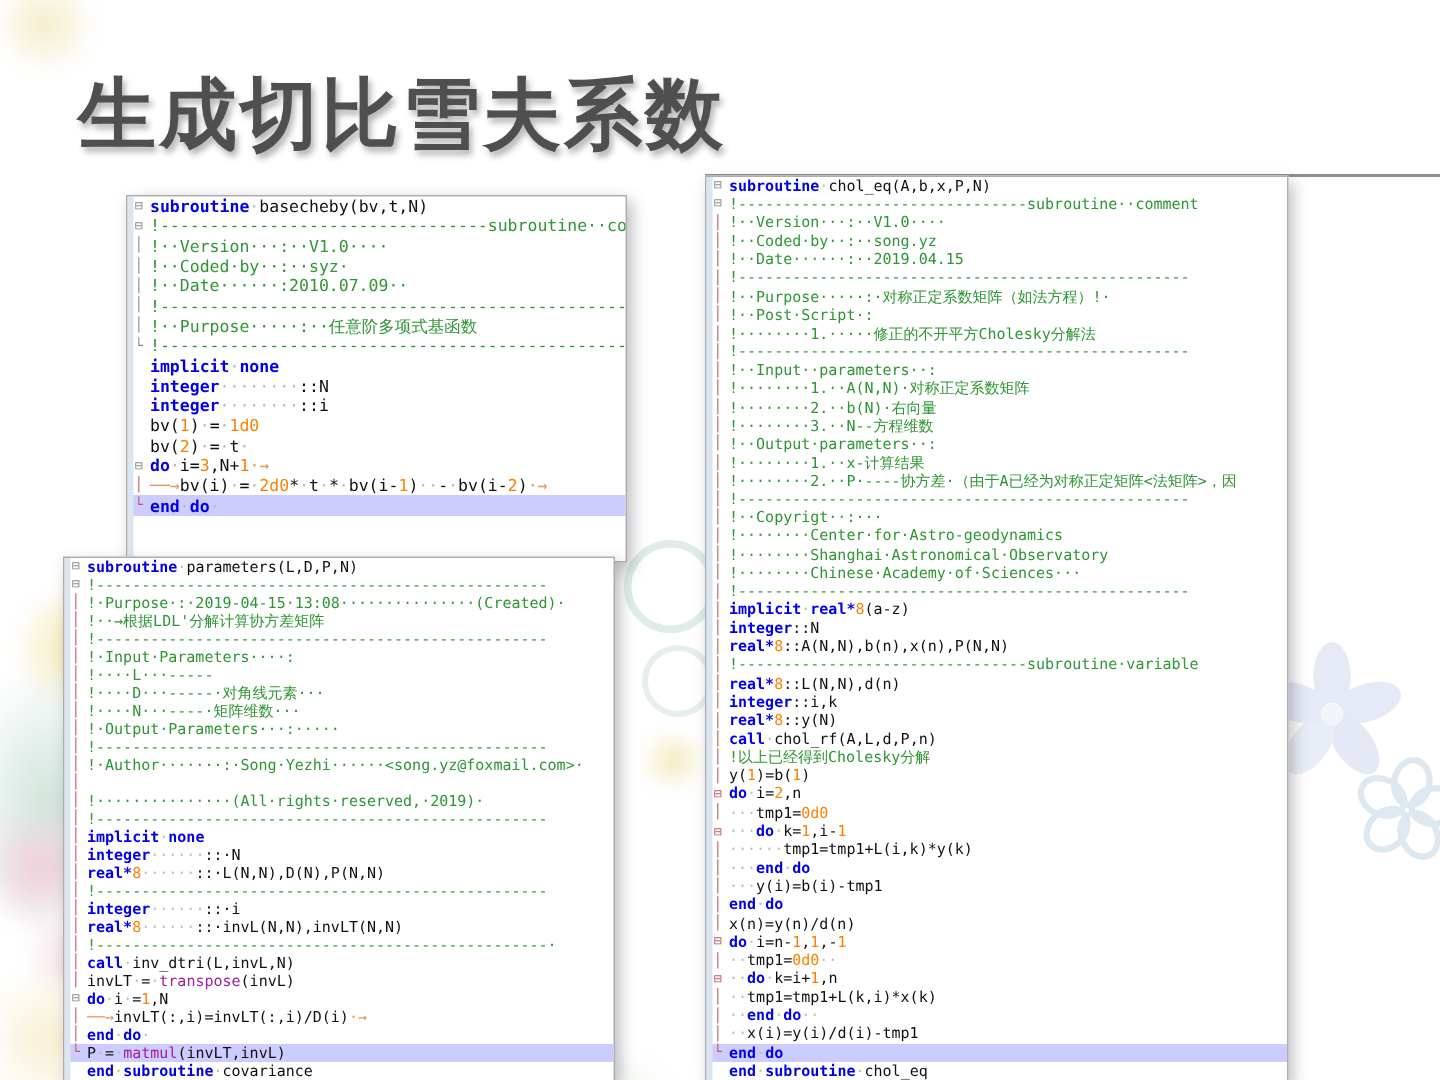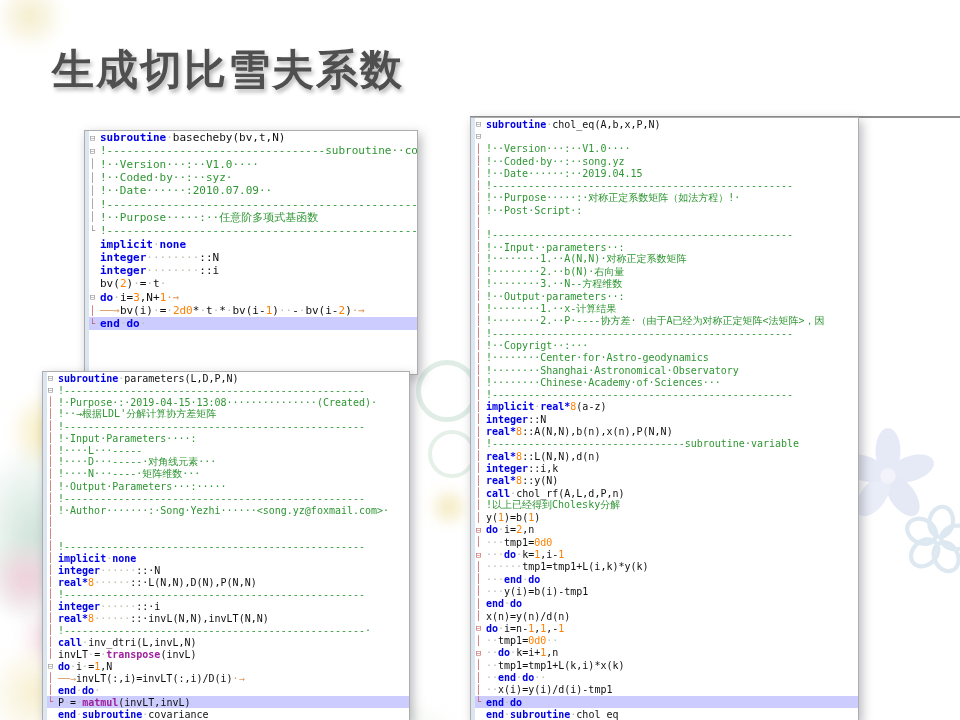--- a/index.html
+++ b/index.html
@@ -7,21 +7,21 @@
     width:960px;height:720px;position:relative;overflow:hidden;
     background:#ffffff;
     font-family:"DejaVu Sans","Liberation Sans",sans-serif;
   }
   
   .blob{position:absolute;border-radius:50%;filter:blur(6px);pointer-events:none;}
   .deco-svg{position:absolute;pointer-events:none;}
   
   .slide-title{
     position:absolute;left:52px;top:42px;
-    font-size:42px;font-weight:bold;color:#4f4f4f;
+    font-size:52px;font-weight:bold;color:#4f4f4f;
     letter-spacing:2px;
     text-shadow:2px 3px 4px rgba(0,0,0,0.30);
     white-space:nowrap;
   }
   
   .code-panel{
     position:absolute;background:#ffffff;
     border:1px solid #adadad;
     box-shadow:3px 4px 10px rgba(80,80,90,0.40);
     overflow:hidden;
@@ -31,21 +31,21 @@
     position:absolute;left:0;top:0;bottom:0;width:4px;background:#dce6f1;
   }
   .line{white-space:pre;display:flex;align-items:center;}
   .line.hl{background:#ccccff;}
   .gut{display:inline-block;width:15px;flex:0 0 15px;font-size:9px;text-align:center;}
   .code{display:inline-block;}
   
   .tk{color:#0000e8;font-weight:bold;margin-top:24px;}
   .tc{color:#2e9632;}
   .tn{color:#ff8000;}
-  .tf{color:#a020a0;font-weight:bold;}
+  .tf{color:#a020a0;font-weight:normal;}
   .tp{color:#101010;}
   .tw{color:#b6c0ae;}
   .ta{color:#e09a60;}
   .sg{color:#8a8a8a;}
   .sr{color:#c05a5a;}
   
   #panel-basecheby{left:84px;top:130px;width:332px;height:243px;font-size:11px;z-index:2;}
   #panel-basecheby .line{height:13.3px;}
   #panel-covariance{left:42px;top:371px;width:366px;height:349px;font-size:10px;z-index:3;}
   #panel-covariance .line{height:12px;}
@@ -97,20 +97,21 @@
     <div class="line"><span class="gut"><span class="sg">⊟</span></span><span class="code"><span class="tc">!---------------------------------subroutine··comme</span></span></div>
     <div class="line"><span class="gut"><span class="sg">│</span></span><span class="code"><span class="tc">!··Version···:··V1.0····</span></span></div>
     <div class="line"><span class="gut"><span class="sg">│</span></span><span class="code"><span class="tc">!··Coded·by··:··syz·</span></span></div>
     <div class="line"><span class="gut"><span class="sg">│</span></span><span class="code"><span class="tc">!··Date······:2010.07.09··</span></span></div>
     <div class="line"><span class="gut"><span class="sg">│</span></span><span class="code"><span class="tc">!--------------------------------------------------</span></span></div>
     <div class="line"><span class="gut"><span class="sg">│</span></span><span class="code"><span class="tc">!··Purpose·····:··任意阶多项式基函数</span></span></div>
     <div class="line"><span class="gut"><span class="sg">└</span></span><span class="code"><span class="tc">!--------------------------------------------------</span></span></div>
     <div class="line"><span class="gut"></span><span class="code"><span class="tk">implicit</span><span class="tw">·</span><span class="tk">none</span></span></div>
     <div class="line"><span class="gut"></span><span class="code"><span class="tk">integer</span><span class="tw">········</span><span class="tp">::N</span></span></div>
     <div class="line"><span class="gut"></span><span class="code"><span class="tk">integer</span><span class="tw">········</span><span class="tp">::i</span></span></div>
+    <div class="line"><span class="gut"></span><span class="code"><span class="tp">bv(</span><span class="tn">1</span><span class="tp">)</span><span class="tw">·</span><span class="tp">=</span><span class="tw">·</span><span class="tn">1d0</span></span></div>
     <div class="line"><span class="gut"></span><span class="code"><span class="tp">bv(</span><span class="tn">2</span><span class="tp">)</span><span class="tw">·</span><span class="tp">=</span><span class="tw">·</span><span class="tp">t</span><span class="tw">·</span></span></div>
     <div class="line"><span class="gut"><span class="sg">⊟</span></span><span class="code"><span class="tk">do</span><span class="tw">·</span><span class="tp">i=</span><span class="tn">3</span><span class="tp">,N+</span><span class="tn">1</span><span class="ta">·→</span></span></div>
     <div class="line"><span class="gut"><span class="sr">│</span></span><span class="code"><span class="ta">──→</span><span class="tp">bv(i)</span><span class="tw">·</span><span class="tp">=</span><span class="tw">·</span><span class="tn">2d0</span><span class="tp">*</span><span class="tw">·</span><span class="tp">t</span><span class="tw">·</span><span class="tp">*</span><span class="tw">·</span><span class="tp">bv(i-</span><span class="tn">1</span><span class="tp">)</span><span class="tw">··</span><span class="tp">-</span><span class="tw">·</span><span class="tp">bv(i-</span><span class="tn">2</span><span class="tp">)</span><span class="ta">·→</span></span></div>
     <div class="line hl"><span class="gut"><span class="sr">└</span></span><span class="code"><span class="tk">end</span><span class="tw">·</span><span class="tk">do</span><span class="tw">·</span></span></div>
   </div>
 
 <div id="panel-covariance" class="code-panel">
   <div class="gutter-strip"></div>
 <div class="line"><span class="gut"><span class="sg">⊟</span></span><span class="code"><span class="tk">subroutine</span><span class="tw">·</span><span class="tp">parameters(L,D,P,N)</span></span></div>
     <div class="line"><span class="gut"><span class="sg">⊟</span></span><span class="code"><span class="tc">!--------------------------------------------------</span></span></div>
@@ -118,49 +119,49 @@
     <div class="line"><span class="gut"><span class="sr">│</span></span><span class="code"><span class="tc">!··→根据LDL'分解计算协方差矩阵</span></span></div>
     <div class="line"><span class="gut"><span class="sr">│</span></span><span class="code"><span class="tc">!--------------------------------------------------</span></span></div>
     <div class="line"><span class="gut"><span class="sr">│</span></span><span class="code"><span class="tc">!·Input·Parameters····:</span></span></div>
     <div class="line"><span class="gut"><span class="sr">│</span></span><span class="code"><span class="tc">!····L···-----</span></span></div>
     <div class="line"><span class="gut"><span class="sr">│</span></span><span class="code"><span class="tc">!····D···-----·对角线元素···</span></span></div>
     <div class="line"><span class="gut"><span class="sr">│</span></span><span class="code"><span class="tc">!····N···----·矩阵维数···</span></span></div>
     <div class="line"><span class="gut"><span class="sr">│</span></span><span class="code"><span class="tc">!·Output·Parameters···:·····</span></span></div>
     <div class="line"><span class="gut"><span class="sr">│</span></span><span class="code"><span class="tc">!--------------------------------------------------</span></span></div>
     <div class="line"><span class="gut"><span class="sr">│</span></span><span class="code"><span class="tc">!·Author·······:·Song·Yezhi······&lt;song.yz@foxmail.com&gt;·</span></span></div>
     <div class="line"><span class="gut"><span class="sr">│</span></span></div>
-    <div class="line"><span class="gut"><span class="sr">│</span></span></div>
+    <div class="line"><span class="gut"><span class="sr">│</span></span><span class="code"><span class="tc">!···············(All·rights·reserved,·2019)·</span></span></div>
     <div class="line"><span class="gut"><span class="sr">│</span></span><span class="code"><span class="tc">!--------------------------------------------------</span></span></div>
     <div class="line"><span class="gut"><span class="sr">│</span></span><span class="code"><span class="tk">implicit</span><span class="tw">·</span><span class="tk">none</span></span></div>
     <div class="line"><span class="gut"><span class="sr">│</span></span><span class="code"><span class="tk">integer</span><span class="tw">······</span><span class="tp">::·N</span></span></div>
     <div class="line"><span class="gut"><span class="sr">│</span></span><span class="code"><span class="tk">real*</span><span class="tn">8</span><span class="tw">······</span><span class="tp">::·L(N,N),D(N),P(N,N)</span></span></div>
     <div class="line"><span class="gut"><span class="sr">│</span></span><span class="code"><span class="tc">!--------------------------------------------------</span></span></div>
     <div class="line"><span class="gut"><span class="sr">│</span></span><span class="code"><span class="tk">integer</span><span class="tw">······</span><span class="tp">::·i</span></span></div>
     <div class="line"><span class="gut"><span class="sr">│</span></span><span class="code"><span class="tk">real*</span><span class="tn">8</span><span class="tw">······</span><span class="tp">::·invL(N,N),invLT(N,N)</span></span></div>
     <div class="line"><span class="gut"><span class="sr">│</span></span><span class="code"><span class="tc">!--------------------------------------------------·</span></span></div>
     <div class="line"><span class="gut"><span class="sr">│</span></span><span class="code"><span class="tk">call</span><span class="tw">·</span><span class="tp">inv_dtri(L,invL,N)</span></span></div>
     <div class="line"><span class="gut"><span class="sr">│</span></span><span class="code"><span class="tp">invLT</span><span class="tw">·</span><span class="tp">=</span><span class="tw">·</span><span class="tf">transpose</span><span class="tp">(invL)</span></span></div>
     <div class="line"><span class="gut"><span class="sg">⊟</span></span><span class="code"><span class="tk">do</span><span class="tw">·</span><span class="tp">i</span><span class="tw">·</span><span class="tp">=</span><span class="tn">1</span><span class="tp">,N</span></span></div>
     <div class="line"><span class="gut"><span class="sr">│</span></span><span class="code"><span class="ta">──→</span><span class="tp">invLT(:,i)=invLT(:,i)/D(i)</span><span class="ta">·→</span></span></div>
     <div class="line"><span class="gut"><span class="sr">│</span></span><span class="code"><span class="tk">end</span><span class="tw">·</span><span class="tk">do</span><span class="tw">·</span></span></div>
     <div class="line hl"><span class="gut"><span class="sr">└</span></span><span class="code"><span class="tp">P</span><span class="tw">·</span><span class="tp">=</span><span class="tw">·</span><span class="tf">matmul</span><span class="tp">(invLT,invL)</span></span></div>
     <div class="line"><span class="gut"></span><span class="code"><span class="tk">end</span><span class="tw">·</span><span class="tk">subroutine</span><span class="tw">·</span><span class="tp">covariance</span></span></div>
   </div>
 
 <div id="panel-choleq" class="code-panel">
   <div class="gutter-strip"></div>
 <div class="line"><span class="gut"><span class="sg">⊟</span></span><span class="code"><span class="tk">subroutine</span><span class="tw">·</span><span class="tp">chol_eq(A,b,x,P,N)</span></span></div>
-    <div class="line"><span class="gut"><span class="sg">⊟</span></span></div>
+    <div class="line"><span class="gut"><span class="sg">⊟</span></span><span class="code"><span class="tc">!--------------------------------subroutine··comment</span></span></div>
     <div class="line"><span class="gut"><span class="sr">│</span></span><span class="code"><span class="tc">!··Version···:··V1.0····</span></span></div>
     <div class="line"><span class="gut"><span class="sr">│</span></span><span class="code"><span class="tc">!··Coded·by··:··song.yz</span></span></div>
     <div class="line"><span class="gut"><span class="sr">│</span></span><span class="code"><span class="tc">!··Date······:··2019.04.15</span></span></div>
     <div class="line"><span class="gut"><span class="sr">│</span></span><span class="code"><span class="tc">!--------------------------------------------------</span></span></div>
     <div class="line"><span class="gut"><span class="sr">│</span></span><span class="code"><span class="tc">!··Purpose·····:·对称正定系数矩阵（如法方程）!·</span></span></div>
     <div class="line"><span class="gut"><span class="sr">│</span></span><span class="code"><span class="tc">!··Post·Script·:</span></span></div>
-    <div class="line"><span class="gut"><span class="sr">│</span></span></div>
+    <div class="line"><span class="gut"><span class="sr">│</span></span><span class="code"><span class="tc">!········1.·····修正的不开平方Cholesky分解法</span></span></div>
     <div class="line"><span class="gut"><span class="sr">│</span></span><span class="code"><span class="tc">!--------------------------------------------------</span></span></div>
     <div class="line"><span class="gut"><span class="sr">│</span></span><span class="code"><span class="tc">!··Input··parameters··:</span></span></div>
     <div class="line"><span class="gut"><span class="sr">│</span></span><span class="code"><span class="tc">!········1.··A(N,N)·对称正定系数矩阵</span></span></div>
     <div class="line"><span class="gut"><span class="sr">│</span></span><span class="code"><span class="tc">!········2.··b(N)·右向量</span></span></div>
     <div class="line"><span class="gut"><span class="sr">│</span></span><span class="code"><span class="tc">!········3.··N--方程维数</span></span></div>
     <div class="line"><span class="gut"><span class="sr">│</span></span><span class="code"><span class="tc">!··Output·parameters··:</span></span></div>
     <div class="line"><span class="gut"><span class="sr">│</span></span><span class="code"><span class="tc">!········1.··x-计算结果</span></span></div>
     <div class="line"><span class="gut"><span class="sr">│</span></span><span class="code"><span class="tc">!········2.··P·----协方差·（由于A已经为对称正定矩阵&lt;法矩阵&gt;，因</span></span></div>
     <div class="line"><span class="gut"><span class="sr">│</span></span><span class="code"><span class="tc">!--------------------------------------------------</span></span></div>
     <div class="line"><span class="gut"><span class="sr">│</span></span><span class="code"><span class="tc">!··Copyrigt··:···</span></span></div>

